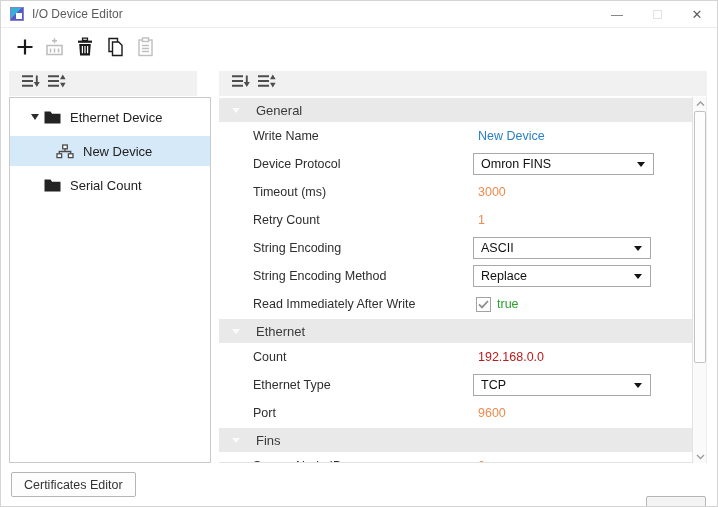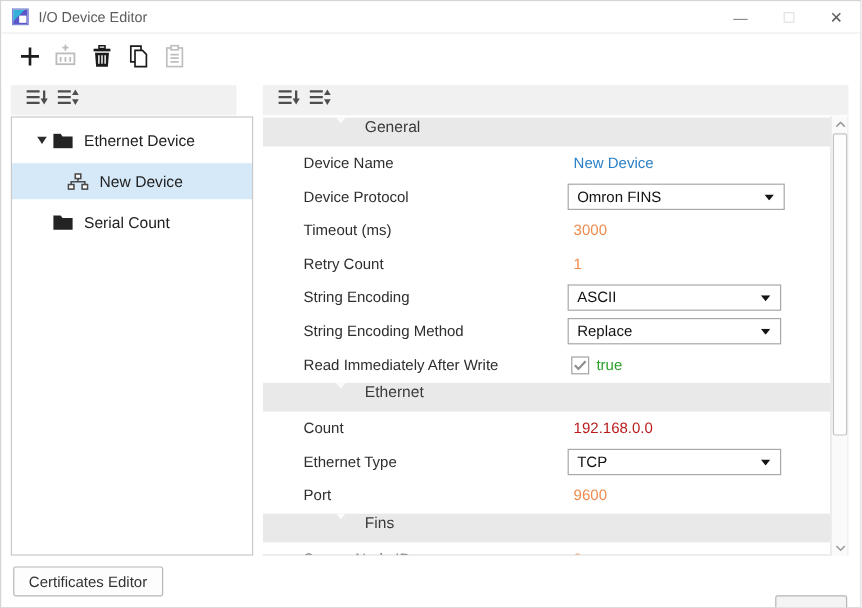--- a/index.html
+++ b/index.html
@@ -44,21 +44,21 @@
   .tri-down { width:0; height:0; border-left:4.5px solid transparent; border-right:4.5px solid transparent;
               border-top:6px solid #2d2d2d; }
   .tree-icon { margin-right:9px; display:flex; align-items:center; }
   .indent-folder { margin-left:34px; }
   .indent-device { margin-left:46px; }
 
   
   .right-panel { position:absolute; left:218px; top:70px; width:488px; height:392px; }
   .prop-grid { position:absolute; left:0; top:26px; width:473px; height:366px;
                background:#fff; overflow:hidden; border-bottom:1px solid #e2e2e2; }
-  .sec-row { height:24px; background:#e9e9e9; display:flex; margin-top:1px;padding-left:48px; }
+  .sec-row { height:24px; background:#e9e9e9; display:flex; align-items:center; margin-top:1px; }
   .sec-tri { width:0; height:0; border-left:4px solid transparent; border-right:4px solid transparent;
              border-top:5px solid #fbfbfb; margin-left:13px; }
   .sec-title { margin-left:16px; font-size:13px; color:#3a3a3a; }
   .prop-row { height:28px; display:flex; align-items:center; }
   .prop-label { width:254px; padding-left:34px; font-size:12.5px; color:#2e2e2e; flex:none; }
   .prop-value { display:flex; align-items:center; }
   .val-text { font-size:12.5px; margin-left:5px; }
   .dropdown { height:22px; background:#fff; border:1px solid #a8a8a8; display:flex; align-items:center;
               padding-left:7px; position:relative; }
   .dd-text { font-size:12.5px; color:#111; }
@@ -218,21 +218,21 @@
               <path d="M12 8.8h5.6l-2.8 4.7z" fill="#4d4d4d"></path>
             </svg></span>
         </div>
       </div>
     <div class="prop-grid">
         <div class="sec-row">
           <span class="sec-tri"></span>
           <span class="sec-title">General</span>
         </div>
         <div class="prop-row">
-          <div class="prop-label">Device Name</div>
+          <div class="prop-label">Write Name</div>
           <div class="prop-value">
             <span class="val-text" style="color: rgb(42, 128, 198);">New Device</span>
           </div>
         </div>
         <div class="prop-row">
           <div class="prop-label">Device Protocol</div>
           <div class="prop-value">
             <div class="dropdown" style="width: 181px;">
               <span class="dd-text">Omron FINS</span>
               <span class="dd-arrow"><svg width="8" height="5" viewBox="0 0 8 5">

